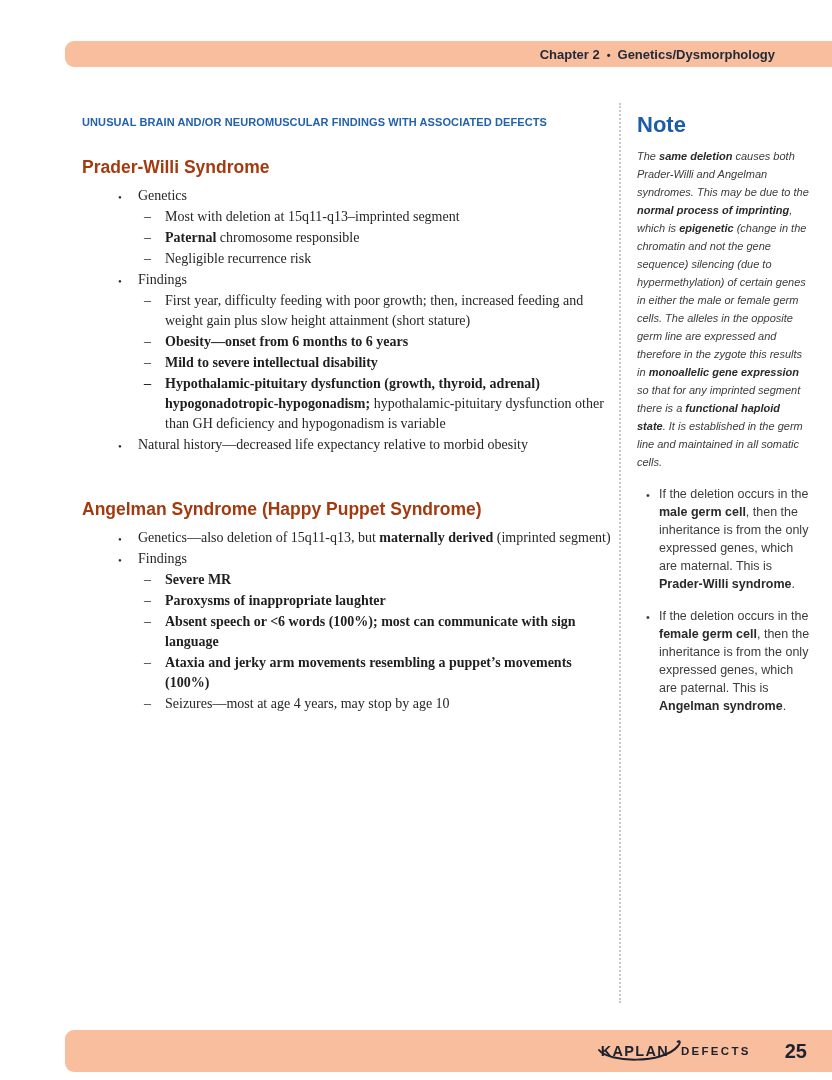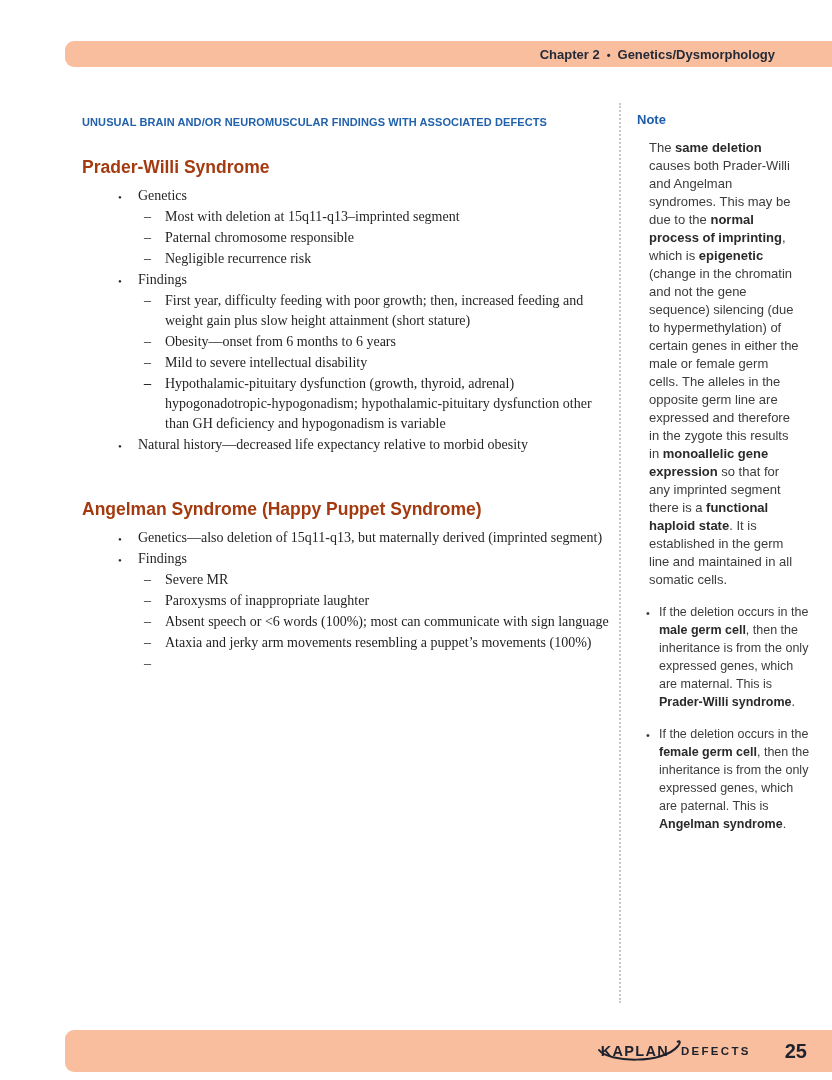--- a/index.html
+++ b/index.html
@@ -24,30 +24,30 @@
     color:#2262ac; letter-spacing:0.1px;
   }
   .section h2 { margin:25px 0 8px 0; font-size:17.5px; color:#a43b10; }
   .section + .section h2 { margin-top:44px; }
   .list { font-family:"Liberation Serif", serif; font-size:14px; color:#262626; }
   .li { position:relative; line-height:20px; margin-bottom:1px; }
   .li.l1 { padding-left:56px; }
   .li.l1 > .marker { position:absolute; left:36px; font-size:11px; top:1px; }
   .li.l2 { padding-left:83px; }
   .li.l2 > .marker { position:absolute; left:62px; }
-  .list b { font-weight:normal; color:#1f1f1f; }
+  .list b { font-weight:bold; color:#1f1f1f; }
 
   .divider {
     position:absolute; left:619px; top:103px; height:900px; width:0;
     border-left:2px dotted #c8c8c8;
   }
 
   .note-col { position:absolute; left:637px; top:112px; width:174px; color:#3c3c3c; }
-  .note-col h3 { margin:0 0 9px 0; font-size:13px; color:#1d5ca8; }
-  .note-col p { margin:12px; font-size:13px; line-height:18px; }
+  .note-col h3 { margin:0 0 9px 0; font-size:22px; color:#1d5ca8; }
+  .note-col p { margin:0; font-size:11px; line-height:18px;font-style:italic; }
   .note-col b { color:#2a2a2a; }
   .note-bullets { margin-top:13px; }
   .note-bullet {
     position:relative; padding-left:22px; margin-top:14px;
     font-size:12.5px; line-height:18px;
   }
   .note-bullet > .marker { position:absolute; left:9px; font-size:11px; top:1px; }
 
   .footer-bar {
     top:1030px; height:42px; display:flex; align-items:center;
@@ -93,21 +93,21 @@
       </div>
       <div class="section">
         <h2>Angelman Syndrome (Happy Puppet Syndrome)</h2>
         <div class="list">
           <div class="li l1"><span class="marker">•</span><span class="txt"><span>Genetics—also deletion of 15q11-q13, but </span><b>maternally derived</b><span> (imprinted segment)</span></span></div>
           <div class="li l1"><span class="marker">•</span><span class="txt"><span>Findings</span></span></div>
           <div class="li l2"><span class="marker">–</span><span class="txt"><b>Severe MR</b></span></div>
           <div class="li l2"><span class="marker">–</span><span class="txt"><b>Paroxysms of inappropriate laughter</b></span></div>
           <div class="li l2"><span class="marker">–</span><span class="txt"><b>Absent speech or &lt;6 words (100%); most can communicate with sign language</b></span></div>
           <div class="li l2"><span class="marker">–</span><span class="txt"><b>Ataxia and jerky arm movements resembling a puppet’s movements (100%)</b></span></div>
-          <div class="li l2"><span class="marker">–</span></div>
+          <div class="li l2"><span class="marker">–</span><span class="txt"><span>Seizures—most at age 4 years, may stop by age 10</span></span></div>
         </div>
       </div>
     </div>
 </div>
 
 <div class="divider"></div>
 
 <div class="note-col">
   <h3>Note</h3>
   <p><span>The </span><b>same deletion</b><span> causes both Prader-Willi and Angelman syndromes. This may be due to the </span><b>normal process of imprinting</b><span>, which is </span><b>epigenetic</b><span> (change in the chromatin and not the gene sequence) silencing (due to hypermethylation) of certain genes in either the male or female germ cells. The alleles in the opposite germ line are expressed and therefore in the zygote this results in </span><b>monoallelic gene expression</b><span> so that for any imprinted segment there is a </span><b>functional haploid state</b><span>. It is established in the germ line and maintained in all somatic cells.</span></p>

